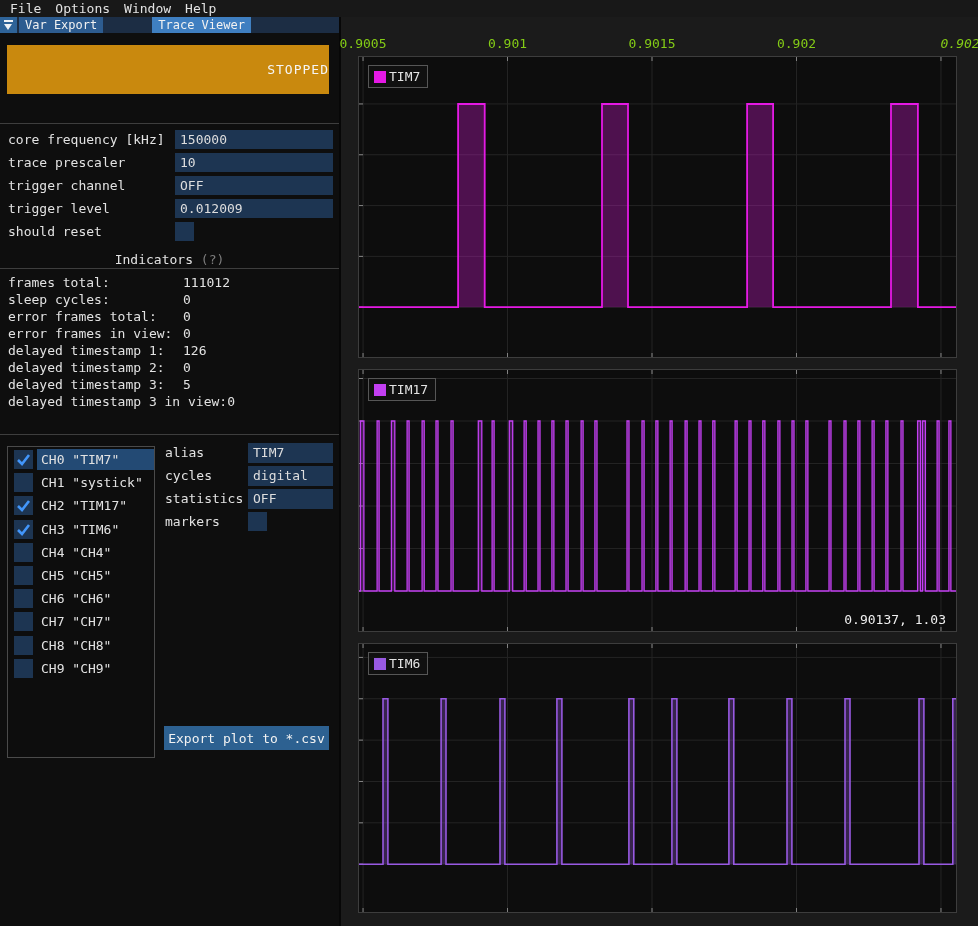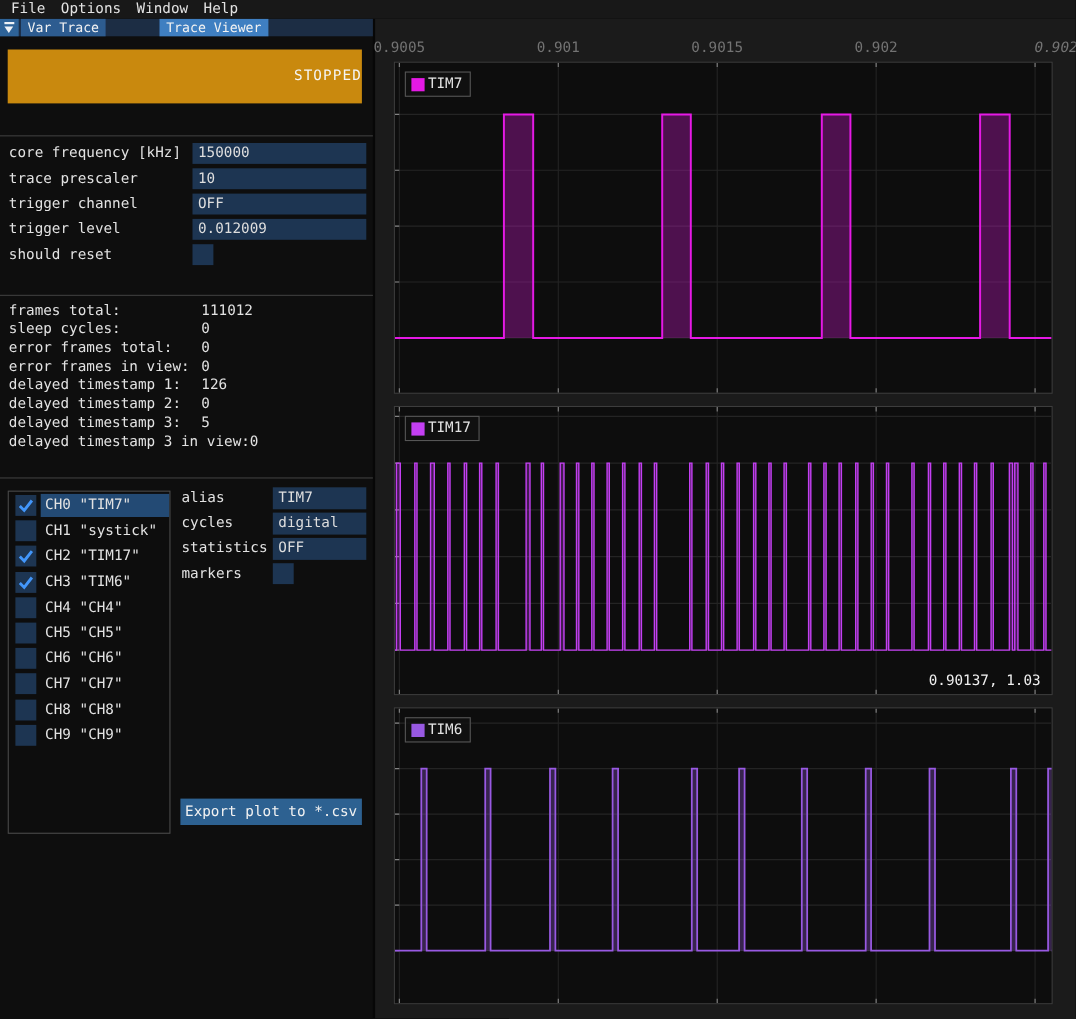--- a/index.html
+++ b/index.html
@@ -43,21 +43,21 @@
   .ch-row .imcheck { left:6px; top:0; }
   .ch-label { position:absolute; left:33px; top:0; line-height:19px; white-space:pre; }
   .prop-label { position:absolute; left:165px; height:20px; line-height:20px; }
   .prop-input { position:absolute; left:248px; width:85px; height:20px; background:#1d3552;
     border:none; color:#dedede; font:inherit; padding:0 5px; line-height:20px; }
   .export-btn { position:absolute; left:164px; top:709px; width:165px; height:24px;
     background:#2d6191; border:none; color:#f2f2f2; font:inherit; }
   
   .right-panel { position:absolute; left:341px; top:17px; width:637px; bottom:0; background:#1b1b1b; }
   .axis-labels { position:absolute; left:0; top:19px; right:0; height:14px; }
-  .axis-label { position:absolute; transform:translateX(-50%); white-space:pre; color:#737373; }
+  .axis-label { position:absolute; transform:translateX(-50%); white-space:pre; color:#84cc16; }
   .plot { position:absolute; left:17px; width:599px; background:#0d0d0d; border:1px solid #3d3d3d; }
   #plot1 { top:39px;  height:302px; }
   #plot2 { top:352px; height:263px; }
   #plot3 { top:626px; height:270px; }
   .plot svg { position:absolute; left:0; top:0; display:block; }
   .legend { position:absolute; left:9px; top:8px; border:1px solid #565656; background:rgba(18,18,18,0.85);
     padding:3px 7px 3px 5px; display:flex; align-items:center; gap:3px; }
   .legend-swatch { width:12px; height:12px; background:#ff00ff; }
   .readout { position:absolute; right:10px; bottom:4px; color:#efefef; white-space:pre; }
 </style>
@@ -70,21 +70,21 @@
     <div class="menu-item">Window</div>
     <div class="menu-item">Help</div>
   </div>
 
 <div class="left-panel">
   <div class="tabbar">
     <div class="tab-list-btn">
       <span class="bar"></span>
       <span class="tri"></span>
     </div>
-    <div class="tab inactive">Var Trace</div>
+    <div class="tab inactive">Var Export</div>
     <div class="tab active">Trace Viewer</div>
   </div>
 
   <button class="stop-btn">STOPPED</button>
 
   <div class="sec-line" style="top:106px"></div>
   <div id="settings-rows">
       <div class="set-row" style="top: 113px;">
         <span class="set-label">core frequency [kHz]</span>
         <input class="set-input" value="150000" style="">
@@ -100,20 +100,21 @@
       <div class="set-row" style="top: 182px;">
         <span class="set-label">trigger level</span>
         <input class="set-input" value="0.012009" style="">
       </div>
       <div class="set-row" style="top: 205px;">
         <span class="set-label">should reset</span>
         <span class="imcheck" style="left: 167px; top: 0px;"></span>
       </div>
     </div>
 
+  <div class="sec-header" style="top:236px"><span>Indicators</span><span class="sec-help"> (?)</span></div>
   <div class="sec-line" style="top:251px"></div>
   <div id="indicator-rows">
       <div class="ind-row" style="top: 258px;"><span class="ind-label">frames total:</span><span>111012</span></div>
       <div class="ind-row" style="top: 275px;"><span class="ind-label">sleep cycles:</span><span>0</span></div>
       <div class="ind-row" style="top: 292px;"><span class="ind-label">error frames total:</span><span>0</span></div>
       <div class="ind-row" style="top: 309px;"><span class="ind-label">error frames in view:</span><span>0</span></div>
       <div class="ind-row" style="top: 326px;"><span class="ind-label">delayed timestamp 1:</span><span>126</span></div>
       <div class="ind-row" style="top: 343px;"><span class="ind-label">delayed timestamp 2:</span><span>0</span></div>
       <div class="ind-row" style="top: 360px;"><span class="ind-label">delayed timestamp 3:</span><span>5</span></div>
       <div class="ind-row" style="top: 377px;"><span class="ind-label">delayed timestamp 3 in view:</span><span>0</span></div>

